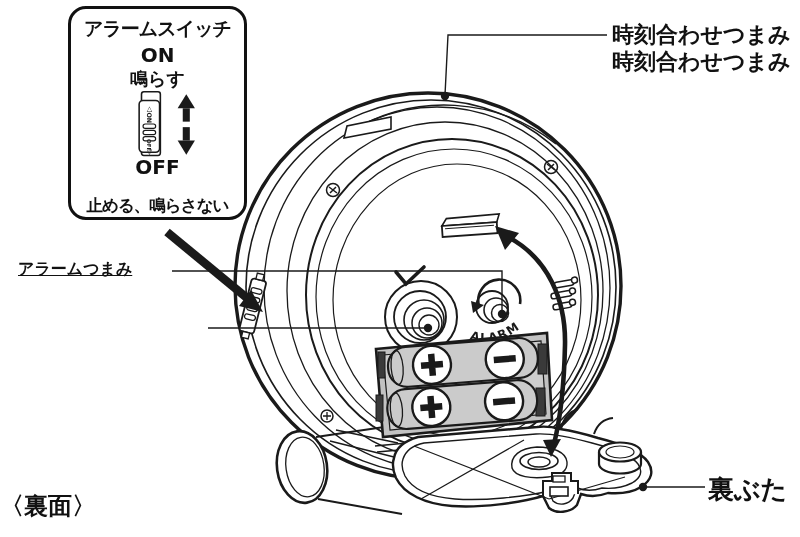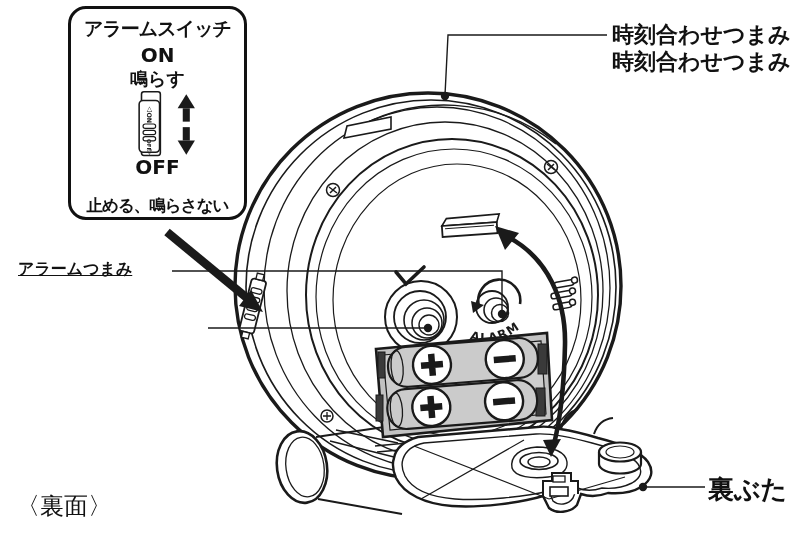--- a/index.html
+++ b/index.html
@@ -224,15 +224,15 @@
     <div class="t4">OFF</div>
     <div class="t5">止める、鳴らさない</div>
   </div>
 
   <div class="lbl" style="left:612px;top:22px;font-size:22px;">
     <div>時刻合わせつまみ</div>
     <div>時刻合わせつまみ</div>
   </div>
   <div class="lbl" style="left:18px;top:259px;font-size:16px;text-decoration:underline;">アラームつまみ</div>
   <div class="lbl" style="left:708px;top:474px;font-size:26px;">裏ぶた</div>
-  <div class="lbl" style="left:16px;top:492px;font-size:24px;font-weight:400;">〈裏面〉</div>
+  <div class="lbl" style="left:0;top:492px;font-size:24px;font-weight:700;">〈裏面〉</div>
 
 </div>
 
 </body></html>

